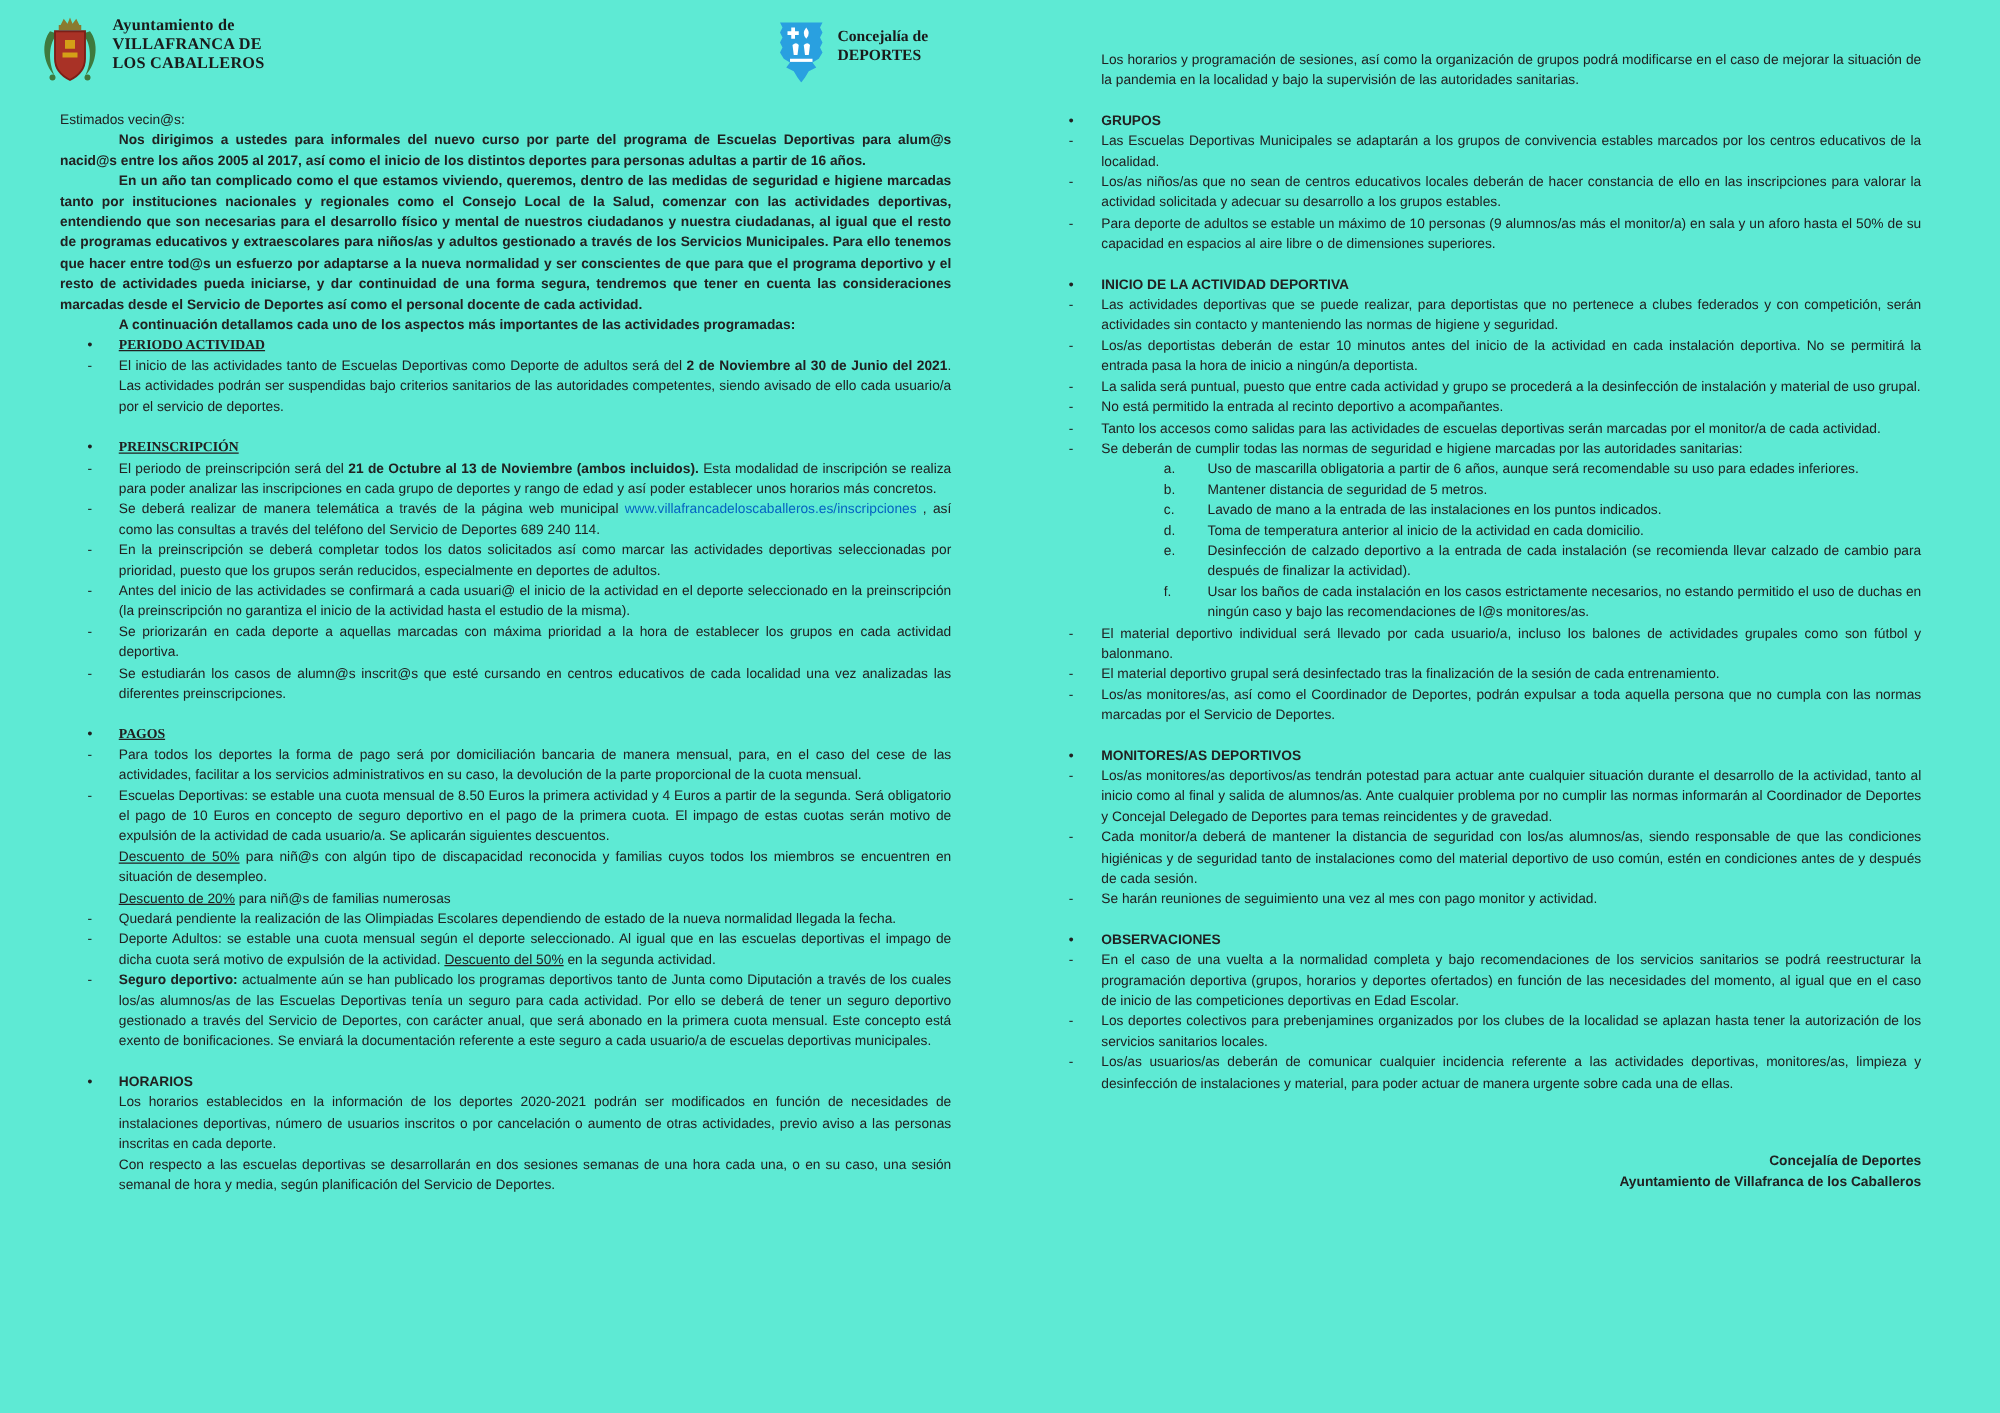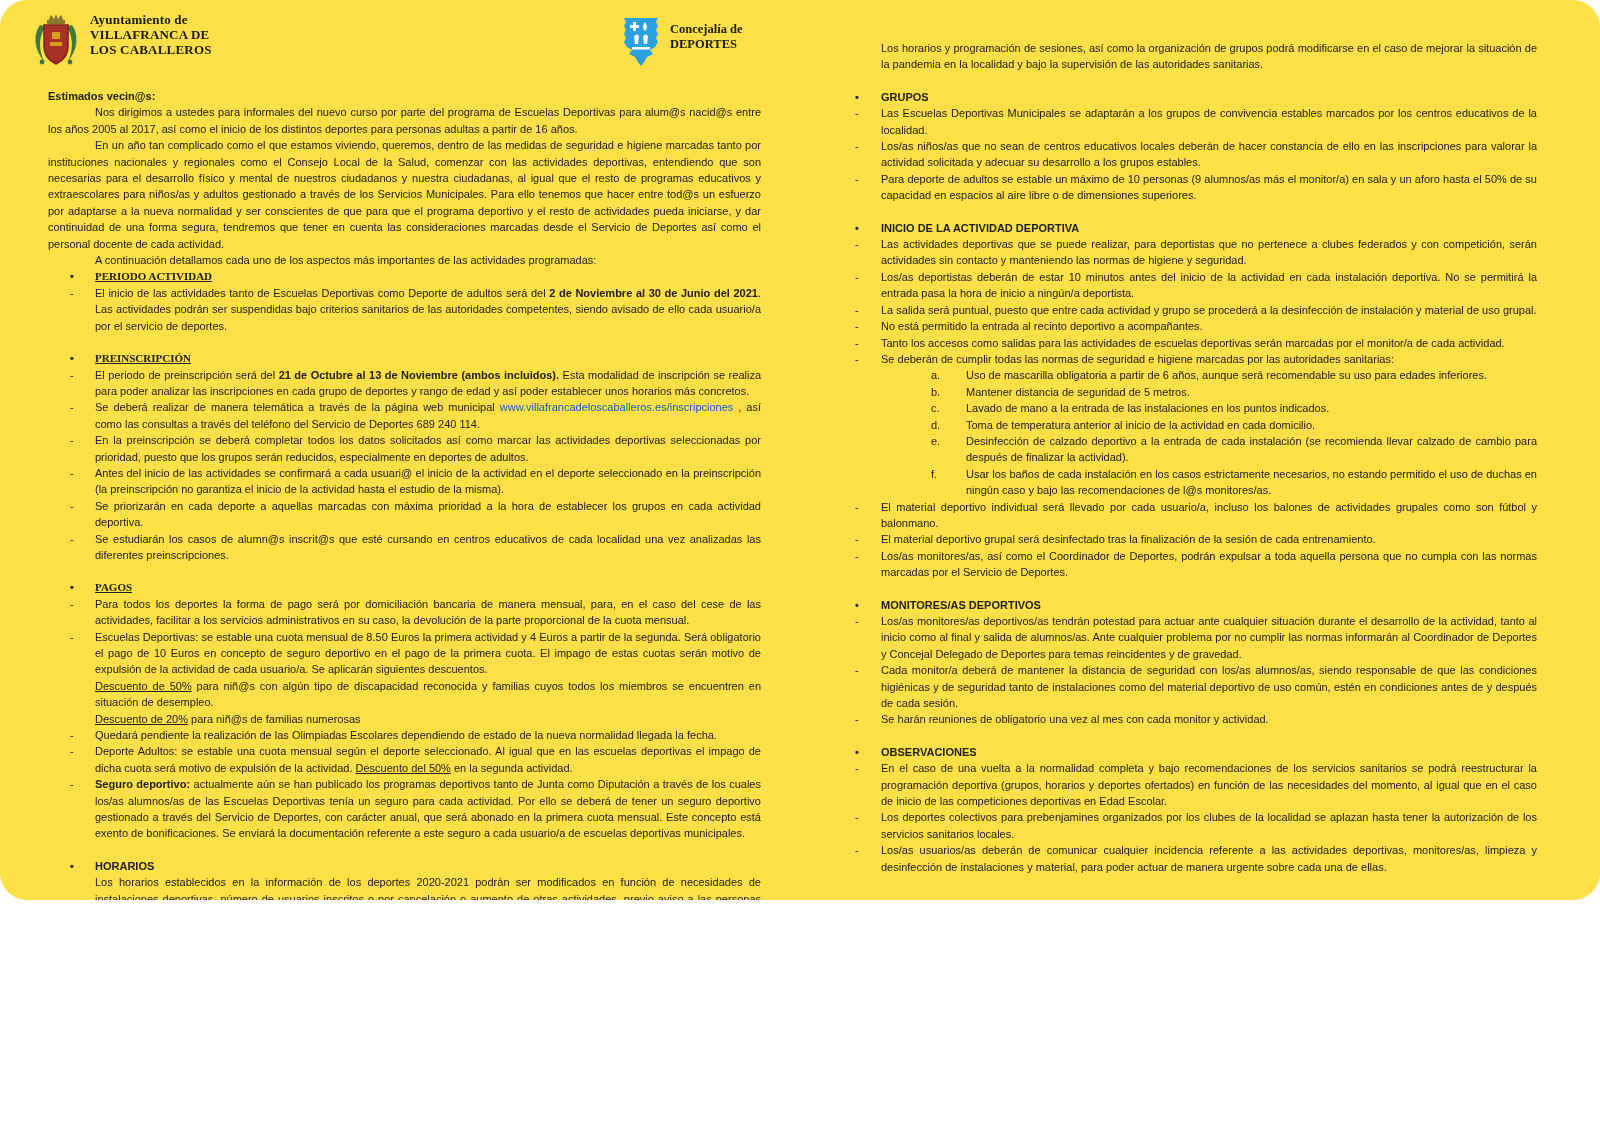--- a/index.html
+++ b/index.html
@@ -1,31 +1,31 @@
 <!DOCTYPE html>
 <html><head>
 <meta charset="utf-8">
 <style>
   html,body{margin:0;padding:0;background:#ffffff;}
-  .page{position:relative;width:1600px;height:900px;background:#fde047;overflow:hidden;
-        font-family:"Liberation Sans", sans-serif;color:#212121;border-radius:27px;}
+  .page{position:relative;width:1600px;height:1130px;background:#5eead4;overflow:hidden;
+        font-family:"Liberation Sans", sans-serif;color:#212121;}
   
   .hdr{position:absolute;top:12px;left:30px;display:flex;align-items:flex-start;gap:8px;}
   .hdr2{position:absolute;top:16px;left:620px;display:flex;align-items:flex-start;gap:8px;}
   .logo-text{font-family:"Liberation Serif", serif;font-weight:bold;color:#1a1a1a;
              font-size:13px;line-height:15px;letter-spacing:.2px;}
   .logo-text2{font-family:"Liberation Serif", serif;font-weight:bold;color:#1a1a1a;
              font-size:12.5px;line-height:15px;margin-top:6px;}
   
   .col{position:absolute;font-size:11px;line-height:16.4px;}
   .col-left{left:48px;top:88px;width:713px;}
   .col-right{left:853px;top:40px;width:684px;}
   
-  .para{text-align:justify;text-indent:47px;font-weight:normal;}
-  .salutation{font-weight:bold;}
+  .para{text-align:justify;text-indent:47px;font-weight:bold;}
+  .salutation{font-weight:normal;}
   .sec{display:flex;font-weight:bold;}
   .sec.gap{margin-top:16px;}
   .sec .marker{flex:none;text-align:left;}
   .sec .htxt.ul{text-decoration:underline;font-family:Liberation Serif, serif;}
   .item{display:flex;}
   .item .marker{flex:none;}
   .item .itext{flex:1;text-align:justify;}
   .col-left .item{margin-left:22px;}
   .col-left .item .marker{width:25px;}
   .col-left .sec .marker{width:25px;margin-left:22px;}
@@ -244,21 +244,21 @@
         <div class="item">
           <span class="marker">-</span>
           <div class="itext"><span>Los/as monitores/as deportivos/as tendrán potestad para actuar ante cualquier situación durante el desarrollo de la actividad, tanto al inicio como al final y salida de alumnos/as. Ante cualquier problema por no cumplir las normas informarán al Coordinador de Deportes y Concejal Delegado de Deportes para temas reincidentes y de gravedad.</span></div>
         </div>
         <div class="item">
           <span class="marker">-</span>
           <div class="itext"><span>Cada monitor/a deberá de mantener la distancia de seguridad con los/as alumnos/as, siendo responsable de que las condiciones higiénicas y de seguridad tanto de instalaciones como del material deportivo de uso común, estén en condiciones antes de y después de cada sesión.</span></div>
         </div>
         <div class="item">
           <span class="marker">-</span>
-          <div class="itext"><span>Se harán reuniones de obligatorio una vez al mes con cada monitor y actividad.</span></div>
+          <div class="itext"><span>Se harán reuniones de seguimiento una vez al mes con pago monitor y actividad.</span></div>
         </div>
         <div class="sec gap">
           <span class="marker">•</span>
           <span class="htxt">OBSERVACIONES</span>
         </div>
         <div class="item">
           <span class="marker">-</span>
           <div class="itext"><span>En el caso de una vuelta a la normalidad completa y bajo recomendaciones de los servicios sanitarios se podrá reestructurar la programación deportiva (grupos, horarios y deportes ofertados) en función de las necesidades del momento, al igual que en el caso de inicio de las competiciones deportivas en Edad Escolar.</span></div>
         </div>
         <div class="item">

